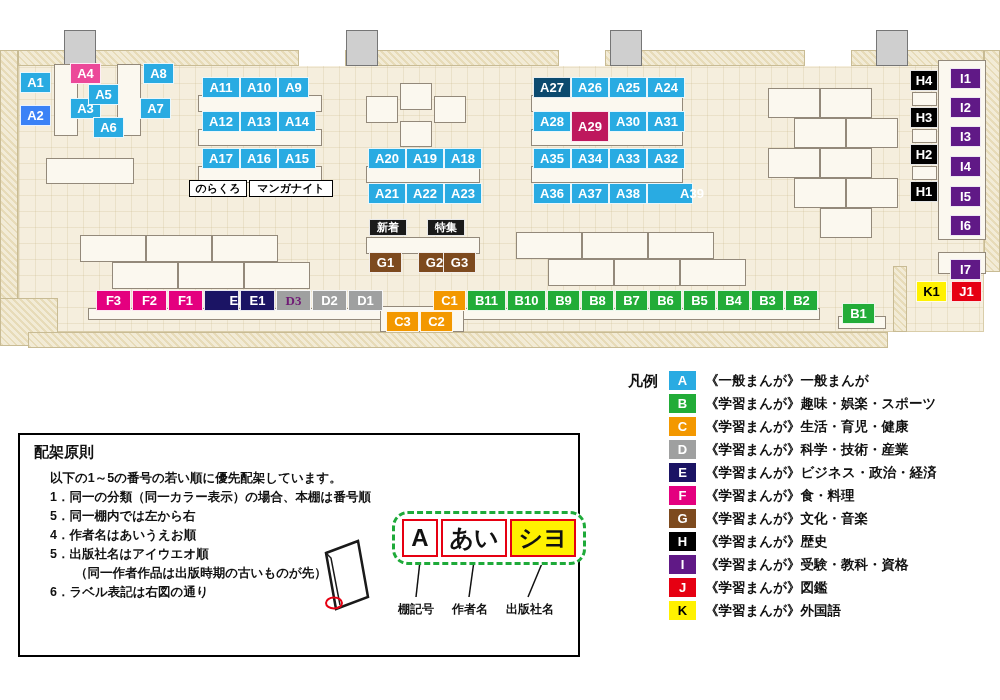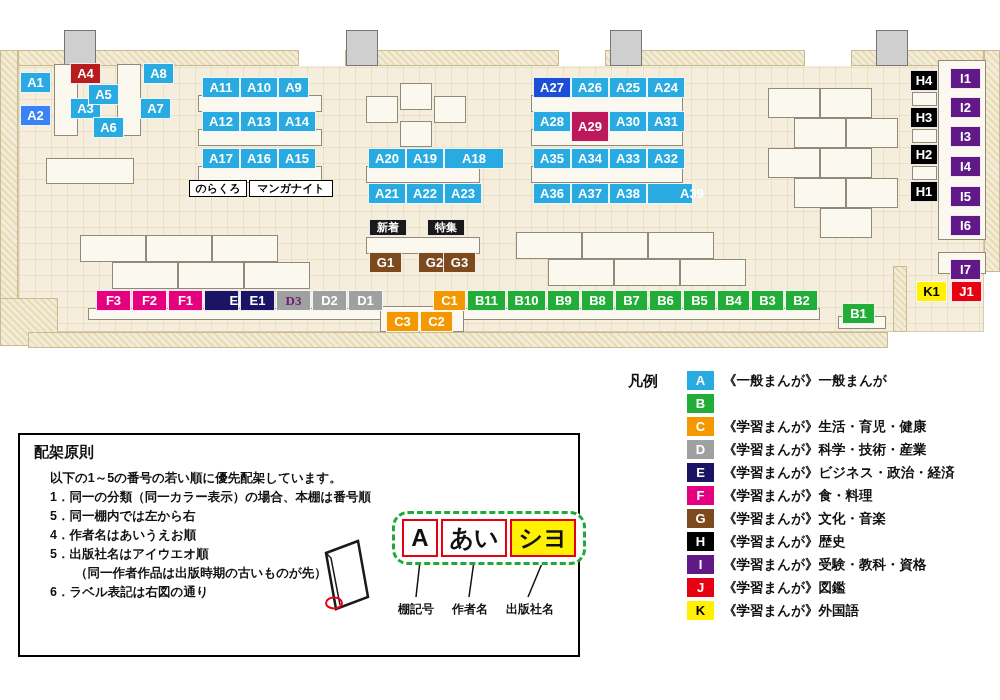--- a/index.html
+++ b/index.html
@@ -10,21 +10,21 @@
   .floor{background:#f5eedd;
          background-image:linear-gradient(rgba(205,190,150,.28) 1px,transparent 1px),
                           linear-gradient(90deg,rgba(205,190,150,.28) 1px,transparent 1px);
          background-size:16px 16px;border:1px solid #d9cda9;}
   .wall{background:repeating-linear-gradient(45deg,#e7dbb8 0 2px,#f2ebd6 2px 5px);border:1px solid #c8bb94;}
   .wallgap{background:#ffffff;border-left:1px solid #c8bb94;border-right:1px solid #c8bb94;}
   .pillar{background:#cfcfcf;border:1px solid #767676;}
   .shelf{background:#fbf8ef;border:1px solid #93897a;}
   .mlabel{display:flex;align-items:center;justify-content:center;font-weight:bold;white-space:nowrap;line-height:1;}
   
-  .legend{position:absolute;left:628px;top:371px;display:flex;gap:29px;}
+  .legend{position:absolute;left:628px;top:371px;display:flex;gap:11px;}
   .legend-title{font-weight:bold;font-size:15px;color:#111;padding-top:1px;}
   .legend-rows{display:flex;flex-direction:column;gap:4px;}
   .legend-row{display:flex;align-items:center;gap:9px;height:19px;}
   .legend-swatch{width:27px;height:19px;display:flex;align-items:center;justify-content:center;
                  font-weight:bold;font-size:13px;flex:0 0 27px;}
   .legend-text{font-weight:bold;font-size:13.5px;color:#111;white-space:nowrap;}
   
   .rules{position:absolute;left:18px;top:433px;width:562px;height:224px;border:2px solid #000;
          background:#fff;box-sizing:border-box;}
   .rules-title{position:absolute;left:14px;top:8px;font-weight:bold;font-size:15px;color:#111;}
@@ -97,42 +97,42 @@
       <div class="shelf" style="left: 938px; top: 60px; width: 48px; height: 180px;"></div>
       <div class="shelf" style="left: 938px; top: 252px; width: 48px; height: 22px;"></div>
       <div class="shelf" style="left: 912px; top: 92px; width: 25px; height: 14px;"></div>
       <div class="shelf" style="left: 912px; top: 129px; width: 25px; height: 14px;"></div>
       <div class="shelf" style="left: 912px; top: 166px; width: 25px; height: 14px;"></div>
       <div class="shelf" style="left: 88px; top: 308px; width: 732px; height: 12px;"></div>
       <div class="shelf" style="left: 380px; top: 306px; width: 84px; height: 26px;"></div>
       <div class="shelf" style="left: 838px; top: 316px; width: 48px; height: 13px;"></div>
       <div class="mlabel" style="left: 20px; top: 72px; width: 31px; height: 21px; background: rgb(41, 171, 226); color: rgb(255, 255, 255); font-size: 13px; border: 1px solid rgba(255, 255, 255, 0.9);">A1</div>
       <div class="mlabel" style="left: 20px; top: 105px; width: 31px; height: 21px; background: #3b82f6; color: rgb(255, 255, 255); font-size: 13px; border: 1px solid rgba(255, 255, 255, 0.9);">A2</div>
-      <div class="mlabel" style="left: 70px; top: 63px; width: 31px; height: 21px; background: #b91c1c; color: rgb(255, 255, 255); font-size: 13px; border: 1px solid rgba(255, 255, 255, 0.9);">A4</div>
+      <div class="mlabel" style="left: 70px; top: 63px; width: 31px; height: 21px; background: #ec4899; color: rgb(255, 255, 255); font-size: 13px; border: 1px solid rgba(255, 255, 255, 0.9);">A4</div>
       <div class="mlabel" style="left: 70px; top: 98px; width: 31px; height: 21px; background: rgb(41, 171, 226); color: rgb(255, 255, 255); font-size: 13px; border: 1px solid rgba(255, 255, 255, 0.9);">A3</div>
       <div class="mlabel" style="left: 88px; top: 84px; width: 31px; height: 21px; background: rgb(41, 171, 226); color: rgb(255, 255, 255); font-size: 13px; border: 1px solid rgba(255, 255, 255, 0.9);">A5</div>
       <div class="mlabel" style="left: 93px; top: 117px; width: 31px; height: 21px; background: rgb(41, 171, 226); color: rgb(255, 255, 255); font-size: 13px; border: 1px solid rgba(255, 255, 255, 0.9);">A6</div>
       <div class="mlabel" style="left: 143px; top: 63px; width: 31px; height: 21px; background: rgb(41, 171, 226); color: rgb(255, 255, 255); font-size: 13px; border: 1px solid rgba(255, 255, 255, 0.9);">A8</div>
       <div class="mlabel" style="left: 140px; top: 98px; width: 31px; height: 21px; background: rgb(41, 171, 226); color: rgb(255, 255, 255); font-size: 13px; border: 1px solid rgba(255, 255, 255, 0.9);">A7</div>
       <div class="mlabel" style="left: 202px; top: 77px; width: 38px; height: 21px; background: rgb(41, 171, 226); color: rgb(255, 255, 255); font-size: 13px; border: 1px solid rgba(255, 255, 255, 0.9);">A11</div>
       <div class="mlabel" style="left: 240px; top: 77px; width: 38px; height: 21px; background: rgb(41, 171, 226); color: rgb(255, 255, 255); font-size: 13px; border: 1px solid rgba(255, 255, 255, 0.9);">A10</div>
       <div class="mlabel" style="left: 278px; top: 77px; width: 31px; height: 21px; background: rgb(41, 171, 226); color: rgb(255, 255, 255); font-size: 13px; border: 1px solid rgba(255, 255, 255, 0.9);">A9</div>
       <div class="mlabel" style="left: 202px; top: 111px; width: 38px; height: 21px; background: rgb(41, 171, 226); color: rgb(255, 255, 255); font-size: 13px; border: 1px solid rgba(255, 255, 255, 0.9);">A12</div>
       <div class="mlabel" style="left: 240px; top: 111px; width: 38px; height: 21px; background: rgb(41, 171, 226); color: rgb(255, 255, 255); font-size: 13px; border: 1px solid rgba(255, 255, 255, 0.9);">A13</div>
       <div class="mlabel" style="left: 278px; top: 111px; width: 38px; height: 21px; background: rgb(41, 171, 226); color: rgb(255, 255, 255); font-size: 13px; border: 1px solid rgba(255, 255, 255, 0.9);">A14</div>
       <div class="mlabel" style="left: 202px; top: 148px; width: 38px; height: 21px; background: rgb(41, 171, 226); color: rgb(255, 255, 255); font-size: 13px; border: 1px solid rgba(255, 255, 255, 0.9);">A17</div>
       <div class="mlabel" style="left: 240px; top: 148px; width: 38px; height: 21px; background: rgb(41, 171, 226); color: rgb(255, 255, 255); font-size: 13px; border: 1px solid rgba(255, 255, 255, 0.9);">A16</div>
       <div class="mlabel" style="left: 278px; top: 148px; width: 38px; height: 21px; background: rgb(41, 171, 226); color: rgb(255, 255, 255); font-size: 13px; border: 1px solid rgba(255, 255, 255, 0.9);">A15</div>
       <div class="mlabel" style="left: 368px; top: 148px; width: 38px; height: 21px; background: rgb(41, 171, 226); color: rgb(255, 255, 255); font-size: 13px; border: 1px solid rgba(255, 255, 255, 0.9);">A20</div>
       <div class="mlabel" style="left: 406px; top: 148px; width: 38px; height: 21px; background: rgb(41, 171, 226); color: rgb(255, 255, 255); font-size: 13px; border: 1px solid rgba(255, 255, 255, 0.9);">A19</div>
-      <div class="mlabel" style="left: 444px; top: 148px; width: 60px; height: 21px; background: rgb(41, 171, 226); color: rgb(255, 255, 255); font-size: 13px; border: 1px solid rgba(255, 255, 255, 0.9);">A18</div>
+      <div class="mlabel" style="left: 444px; top: 148px; width: 38px; height: 21px; background: rgb(41, 171, 226); color: rgb(255, 255, 255); font-size: 13px; border: 1px solid rgba(255, 255, 255, 0.9);">A18</div>
       <div class="mlabel" style="left: 368px; top: 183px; width: 38px; height: 21px; background: rgb(41, 171, 226); color: rgb(255, 255, 255); font-size: 13px; border: 1px solid rgba(255, 255, 255, 0.9);">A21</div>
       <div class="mlabel" style="left: 406px; top: 183px; width: 38px; height: 21px; background: rgb(41, 171, 226); color: rgb(255, 255, 255); font-size: 13px; border: 1px solid rgba(255, 255, 255, 0.9);">A22</div>
       <div class="mlabel" style="left: 444px; top: 183px; width: 38px; height: 21px; background: rgb(41, 171, 226); color: rgb(255, 255, 255); font-size: 13px; border: 1px solid rgba(255, 255, 255, 0.9);">A23</div>
-      <div class="mlabel" style="left: 533px; top: 77px; width: 38px; height: 21px; background: #1d4ed8; color: rgb(255, 255, 255); font-size: 13px; border: 1px solid rgba(255, 255, 255, 0.9);">A27</div>
+      <div class="mlabel" style="left: 533px; top: 77px; width: 38px; height: 21px; background: #0c4a6e; color: rgb(255, 255, 255); font-size: 13px; border: 1px solid rgba(255, 255, 255, 0.9);">A27</div>
       <div class="mlabel" style="left: 571px; top: 77px; width: 38px; height: 21px; background: rgb(41, 171, 226); color: rgb(255, 255, 255); font-size: 13px; border: 1px solid rgba(255, 255, 255, 0.9);">A26</div>
       <div class="mlabel" style="left: 609px; top: 77px; width: 38px; height: 21px; background: rgb(41, 171, 226); color: rgb(255, 255, 255); font-size: 13px; border: 1px solid rgba(255, 255, 255, 0.9);">A25</div>
       <div class="mlabel" style="left: 647px; top: 77px; width: 38px; height: 21px; background: rgb(41, 171, 226); color: rgb(255, 255, 255); font-size: 13px; border: 1px solid rgba(255, 255, 255, 0.9);">A24</div>
       <div class="mlabel" style="left: 533px; top: 111px; width: 38px; height: 21px; background: rgb(41, 171, 226); color: rgb(255, 255, 255); font-size: 13px; border: 1px solid rgba(255, 255, 255, 0.9);">A28</div>
       <div class="mlabel" style="left: 571px; top: 111px; width: 38px; height: 31px; background: #be185d; color: rgb(255, 255, 255); font-size: 13px; border: 1px solid rgba(255, 255, 255, 0.9);">A29</div>
       <div class="mlabel" style="left: 609px; top: 111px; width: 38px; height: 21px; background: rgb(41, 171, 226); color: rgb(255, 255, 255); font-size: 13px; border: 1px solid rgba(255, 255, 255, 0.9);">A30</div>
       <div class="mlabel" style="left: 647px; top: 111px; width: 38px; height: 21px; background: rgb(41, 171, 226); color: rgb(255, 255, 255); font-size: 13px; border: 1px solid rgba(255, 255, 255, 0.9);">A31</div>
       <div class="mlabel" style="left: 533px; top: 148px; width: 38px; height: 21px; background: rgb(41, 171, 226); color: rgb(255, 255, 255); font-size: 13px; border: 1px solid rgba(255, 255, 255, 0.9);">A35</div>
       <div class="mlabel" style="left: 571px; top: 148px; width: 38px; height: 21px; background: rgb(41, 171, 226); color: rgb(255, 255, 255); font-size: 13px; border: 1px solid rgba(255, 255, 255, 0.9);">A34</div>
       <div class="mlabel" style="left: 609px; top: 148px; width: 38px; height: 21px; background: rgb(41, 171, 226); color: rgb(255, 255, 255); font-size: 13px; border: 1px solid rgba(255, 255, 255, 0.9);">A33</div>
@@ -187,20 +187,21 @@
 
   <div class="legend">
     <div class="legend-title">凡例</div>
     <div class="legend-rows">
         <div class="legend-row">
           <span class="legend-swatch" style="background: rgb(41, 171, 226); color: rgb(255, 255, 255);">A</span>
           <span class="legend-text">《一般まんが》一般まんが</span>
         </div>
         <div class="legend-row">
           <span class="legend-swatch" style="background: rgb(34, 172, 56); color: rgb(255, 255, 255);">B</span>
+          <span class="legend-text">《学習まんが》趣味・娯楽・スポーツ</span>
         </div>
         <div class="legend-row">
           <span class="legend-swatch" style="background: rgb(243, 152, 0); color: rgb(255, 255, 255);">C</span>
           <span class="legend-text">《学習まんが》生活・育児・健康</span>
         </div>
         <div class="legend-row">
           <span class="legend-swatch" style="background: rgb(159, 160, 160); color: rgb(255, 255, 255);">D</span>
           <span class="legend-text">《学習まんが》科学・技術・産業</span>
         </div>
         <div class="legend-row">

